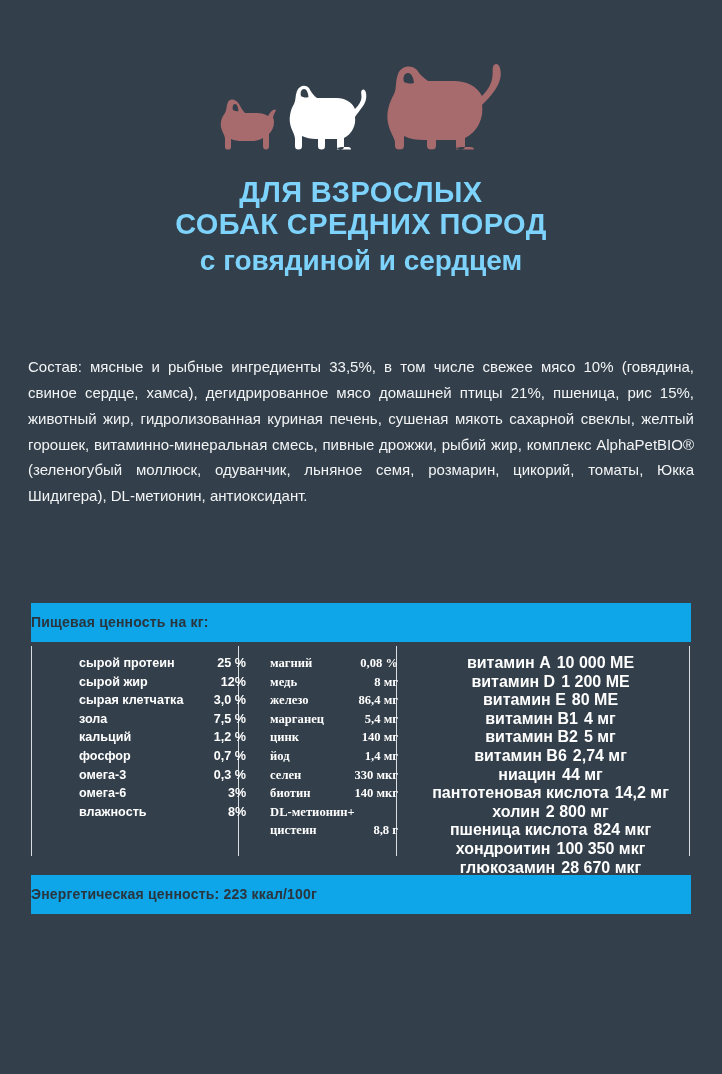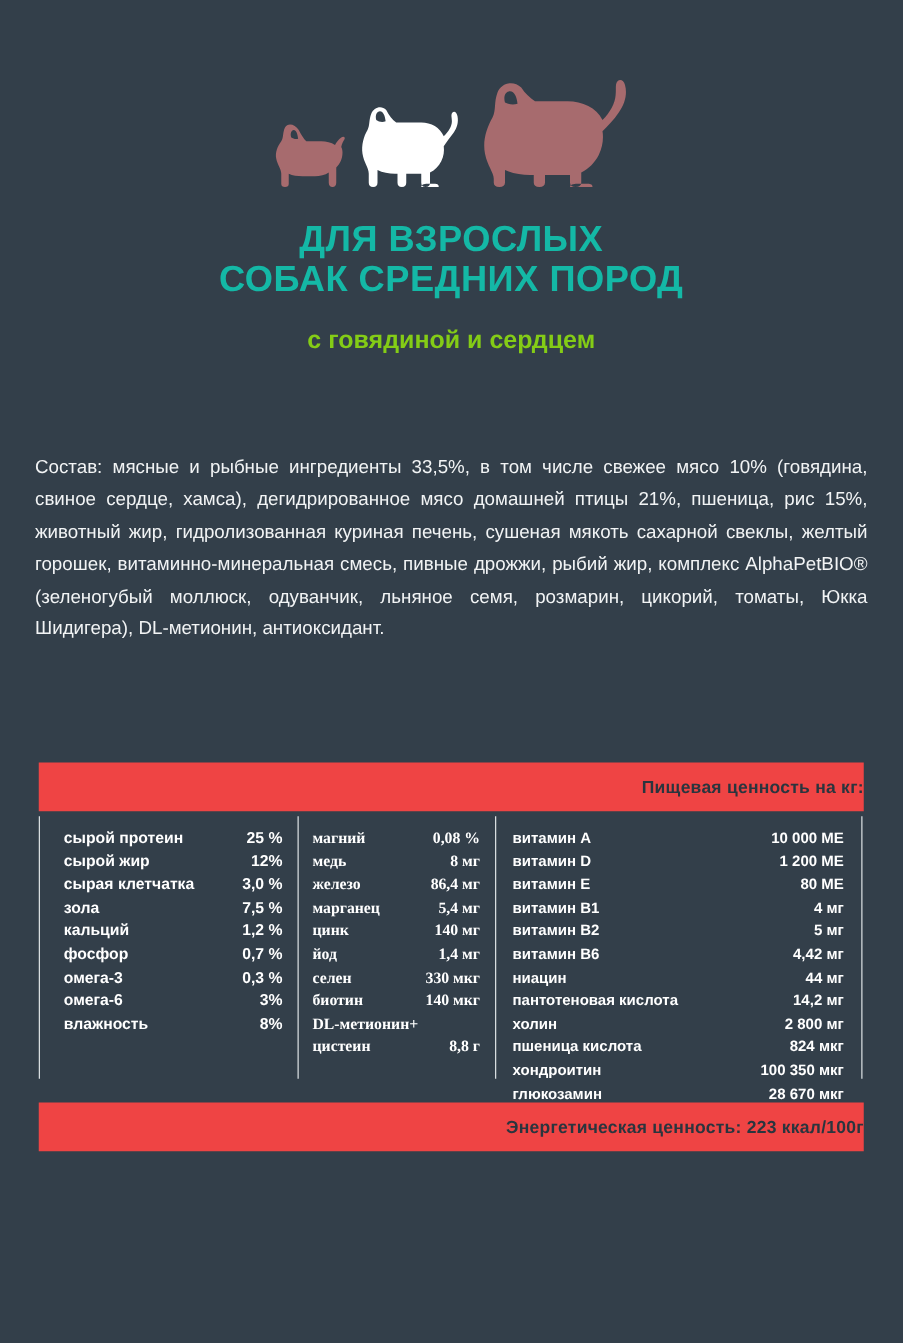--- a/index.html
+++ b/index.html
@@ -34,46 +34,46 @@
   .headline {
     margin-top: 26px;
     line-height: 1.12;
   }
   .headline .l1,
   .headline .l2 {
     font-size: 29px;
     font-weight: bold;
     letter-spacing: 0.4px;
     text-transform: uppercase;
-    color: #14b8a6;
+    color: #7dd3fc;
   }
   .headline .l3 {
-    font-size: 20px;
-    font-weight: bold;
-    color: #84cc16;
-    margin-top: 20px;
+    font-size: 28px;
+    font-weight: bold;
+    color: #7dd3fc;
+    margin-top: 4px;
   }
 
   
   .composition {
     margin: 78px 28px 0 28px;
     font-size: 15px;
     line-height: 1.72;
     text-align: justify;
     color: #f2f4f5;
   }
 
   
   .bar {
     margin: 0 31px;
-    background: #ef4444;
+    background: #0ea5e9;
     color: #2a353e;
     font-size: 14px;
     font-weight: bold;
-    text-align: right;
+    text-align: left;
     letter-spacing: 0.2px;
     padding: 11px 0 12px 0;
   }
   .bar-nutrition { margin-top: 94px; }
   .bar-energy { margin-top: 15px; }
 
   
   .table-wrap {
     margin: 0 31px;
     position: relative;
@@ -90,20 +90,21 @@
   }
   .divider.d0 { left: 0px; }
   .divider.d1 { left: 207px; }
   .divider.d2 { left: 365px; }
   .divider.d3 { left: 658px; }
 
   .cols {
     display: flex;
     position: relative;
     height: 100%;
+    padding-left: 28px;
   }
   .col {
     box-sizing: border-box;
   }
   .col-1 { width: 207px; padding: 0 12px 0 20px; }
   .col-2 { width: 158px; padding: 0 12px 0 12px; font-family: Liberation Serif, serif; }
   .col-3 { width: 293px; padding: 0 14px 0 14px; }
 
   .row {
     display: flex;
@@ -113,21 +114,21 @@
     font-weight: bold;
     line-height: 18.6px;
     white-space: nowrap;
     color: #ffffff;
   }
   .row .k { padding-right: 6px; }
   .row .v { text-align: right; }
   .row.full .k { padding-right: 0; }
   .row.full { display: block; }
 
-  .col-3 .row { font-size: 12px; }
+  .col-3 .row { font-size: 16px; justify-content: center; }
 </style>
 </head>
 <body>
 
 <div class="hero">
 
   <div class="dogs">
 
     <svg width="62" height="52" viewBox="0 0 62 52">
       <path fill="#a76b6e" d="M22 6 C19 1 13 0 11 4 C9 8 10 12 8 15 C5 19 3 24 4 29 C5 34 8 37 8 41 L8 49 C8 51 9 51.5 11 51.5 C13 51.5 14 51 14 49 L14 41 C17 42.5 21 43 25 43 L35 43 C39 43 43 42 46 40 L46 48 C46 50.5 47 51.5 49 51.5 C51 51.5 52 50.5 52 48 L52 36 C55 33 57 29 57 24 C57 22 56.5 20.5 56 19.5 C56.5 17 57.5 15 58.5 13.5 C59.5 12 58 10.5 56 12 C54 13.5 52 16 51 18 C48 16 44 15 40 15 L28 15 C26 13 24 10 22 6 Z M16 12 C15 9 16 6 18 6 C20 6 21 9 21.5 13 C19.5 13.5 17.5 13 16 12 Z"></path>
@@ -254,21 +255,21 @@
         <div class="row">
           <span class="k">витамин B1</span>
           <span class="v">4 мг</span>
         </div>
         <div class="row">
           <span class="k">витамин B2</span>
           <span class="v">5 мг</span>
         </div>
         <div class="row">
           <span class="k">витамин B6</span>
-          <span class="v">4,42 мг</span>
+          <span class="v">2,74 мг</span>
         </div>
         <div class="row">
           <span class="k">ниацин</span>
           <span class="v">44 мг</span>
         </div>
         <div class="row">
           <span class="k">пантотеновая кислота</span>
           <span class="v">14,2 мг</span>
         </div>
         <div class="row">

